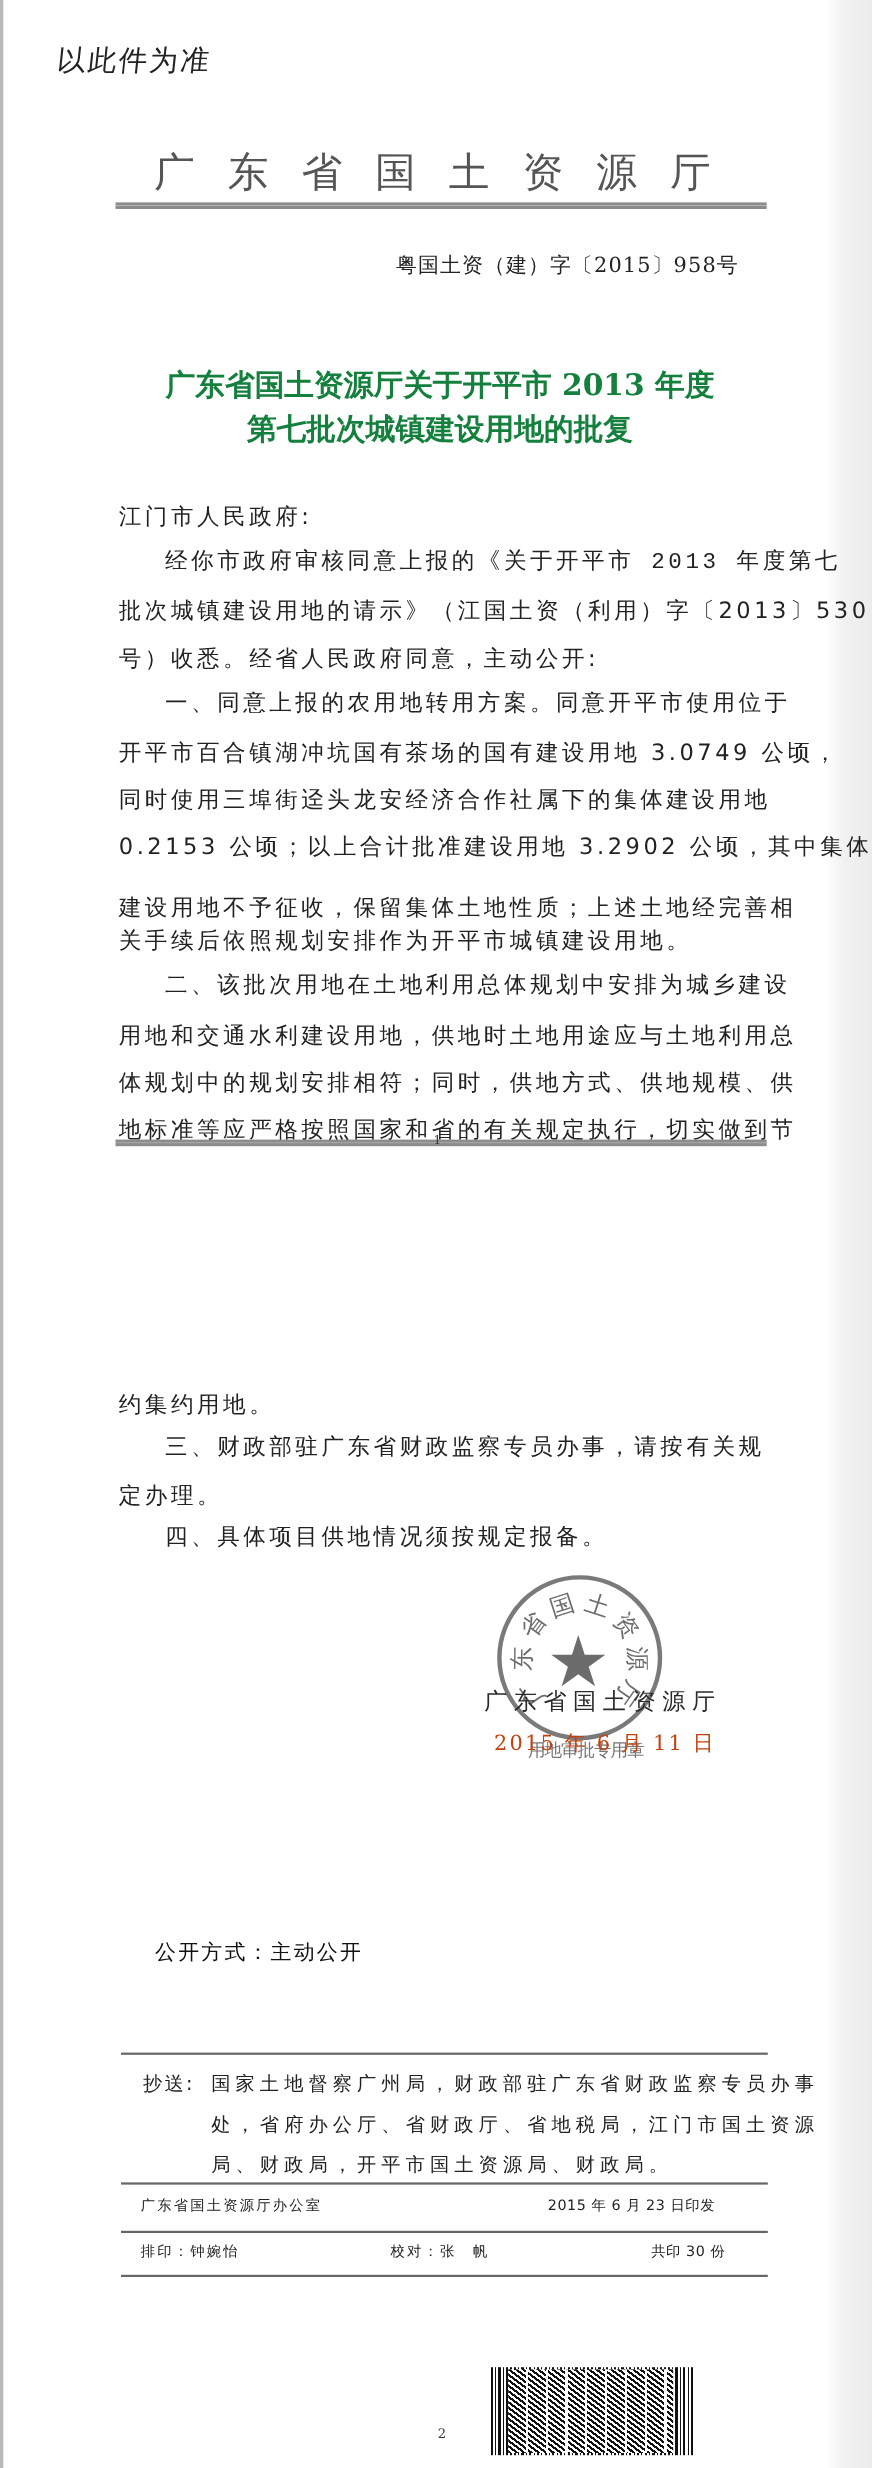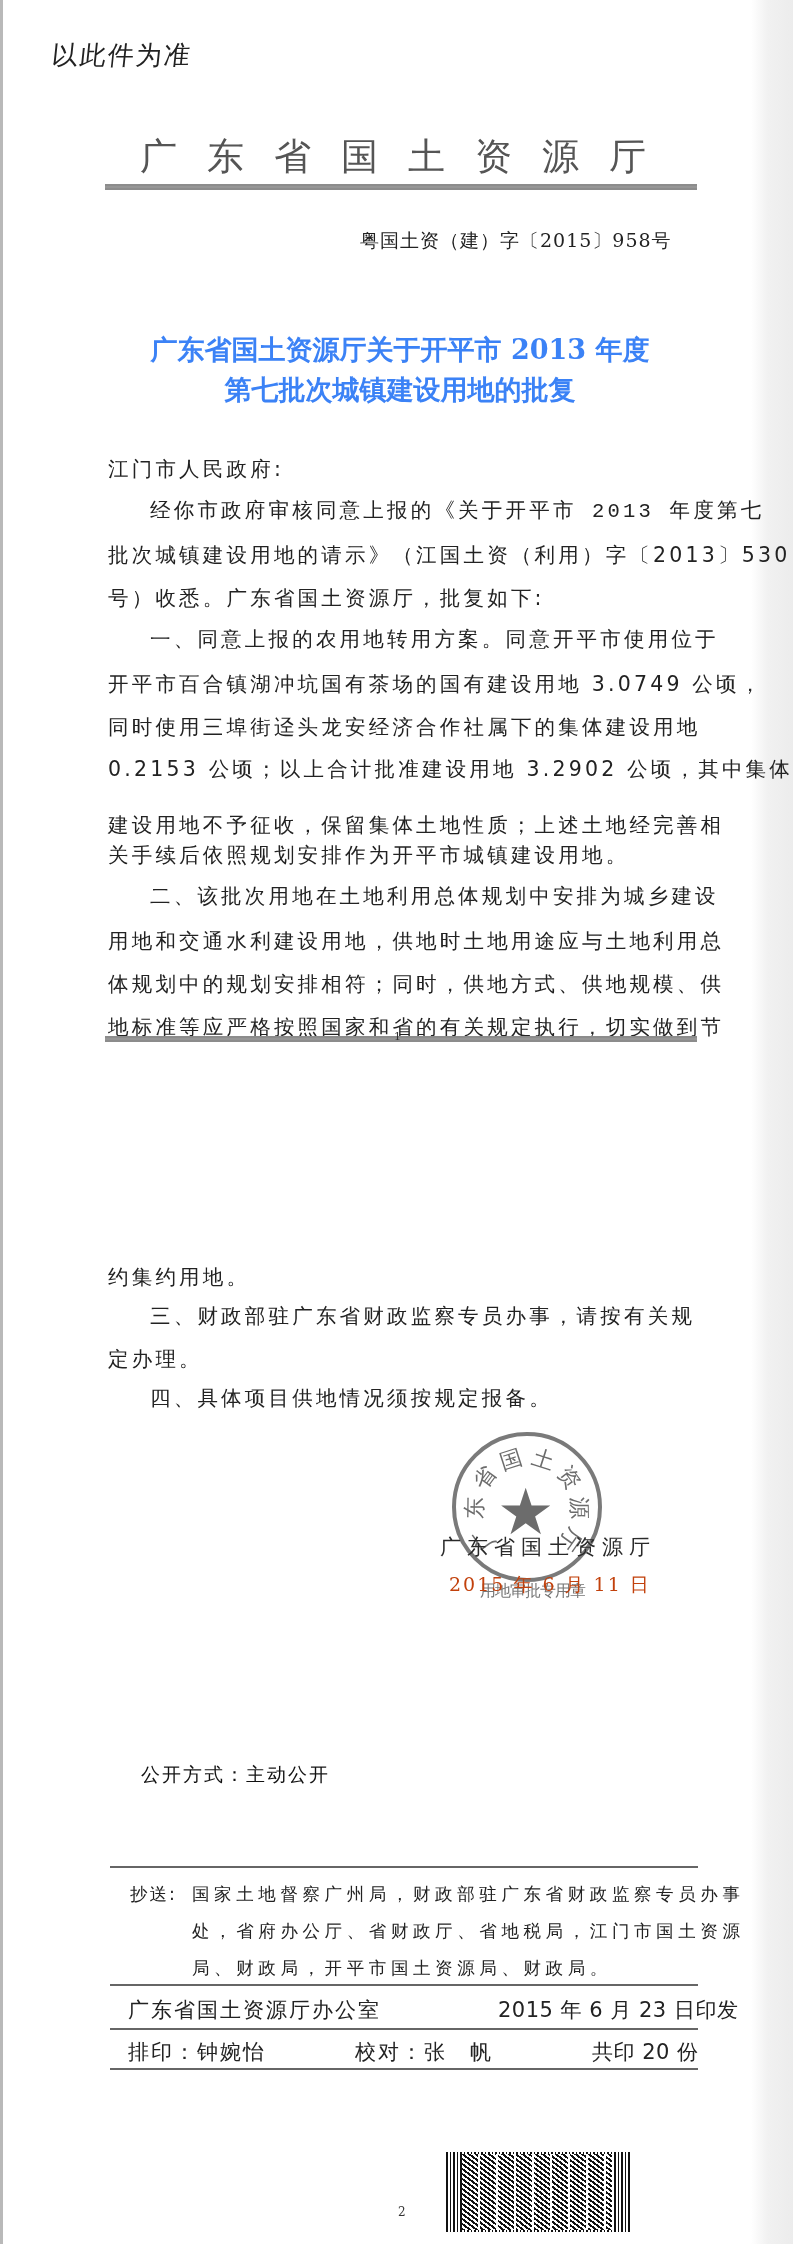--- a/index.html
+++ b/index.html
@@ -22,42 +22,42 @@
     left: 140px; top: 132px; width: 520px; font-size: 37px; color: #555;
     letter-spacing: 30px; font-family: "DejaVu Sans", sans-serif; white-space: nowrap;
   }
   .rule-thick {
     left: 105px; width: 592px; height: 6px;
     background: linear-gradient(#8c8c8c, #8c8c8c 40%, #c8c8c8 50%, #8c8c8c 60%, #8c8c8c);
   }
   .doc-number { left: 360px; top: 228px; font-size: 19px; color: #222; white-space: nowrap; letter-spacing: 1px; }
   .doc-title {
     left: 100px; width: 600px; text-align: center; font-size: 27px; font-weight: bold;
-    color: #3b82f6; letter-spacing: 0px; white-space: nowrap;
+    color: #15803d; letter-spacing: 0px; white-space: nowrap;
   }
   .body-line {
     left: 108px; width: 592px; font-size: 20.5px; color: #222; white-space: nowrap;
     letter-spacing: 3.2px; font-family: "DejaVu Sans", sans-serif; line-height: 26px;
   }
   .body-line.indent { left: 150px; width: 550px; font-family: Liberation Mono, monospace; }
   .page-num-small { font-size: 11px; color: #333; }
   .stamp {
     left: 452px; top: 1432px; width: 150px; height: 150px; border-radius: 50%;
     border: 4px solid #7a7a7a; box-sizing: border-box;
   }
   .stamp-star { left: 497px; top: 1480px; font-size: 64px; color: #6c6c6c; line-height: 1; }
   .stamp-arc { font-size: 22px; color: #6c6c6c; font-family: "DejaVu Sans", sans-serif; }
   .stamp-sub { left: 480px; top: 1552px; font-size: 16px; color: #777; letter-spacing: -1px; font-family: "DejaVu Sans", sans-serif; margin-top: 29px; }
   .sign-org { left: 440px; top: 1533px; font-size: 21px; color: #2a2a2a; letter-spacing: 6px; white-space: nowrap; }
   .sign-date { left: 449px; top: 1572px; font-size: 19px; color: #c2410c; letter-spacing: 2px; white-space: nowrap; }
   .disclosure { left: 110px; top: 1762px; font-size: 19px; color: #111; font-family: "DejaVu Sans", sans-serif; letter-spacing: 2px; margin-left: 31px; }
   .thin-rule { left: 110px; width: 588px; height: 2px; background: #666; }
   .cc-label { left: 130px; top: 1882px; font-size: 17.5px; color: #222; font-family: "DejaVu Sans", sans-serif; letter-spacing: 2px; }
   .cc-line { left: 192px; font-size: 17.5px; color: #222; font-family: Liberation Sans, sans-serif; letter-spacing: 4.6px; white-space: nowrap; }
-  .foot-text { font-size: 21px; color: #222; white-space: nowrap; font-family: "DejaVu Sans", sans-serif; letter-spacing: 2px; }
+  .foot-text { font-size: 13px; color: #222; white-space: nowrap; font-family: "DejaVu Sans", sans-serif; letter-spacing: 2px; }
   .page-num { left: 398px; top: 2205px; font-size: 12px; color: #333; }
   .barcode {
     left: 446px; top: 2152px; width: 184px; height: 80px;
     background:
       repeating-linear-gradient(90deg, #111 0 2px, #fff 2px 4px, #111 4px 5px, #fff 5px 7px);
   }
   .barcode-inner {
     position: absolute; left: 16px; top: 2px; width: 150px; height: 76px;
     background:
       repeating-linear-gradient(37deg, #111 0 2px, #fff 2px 4px),
@@ -83,21 +83,21 @@
 <div class="abs doc-number">粤国土资（建）字〔2015〕958号</div>
 
 <div class="abs doc-title" style="top:332px;">广东省国土资源厅关于开平市 2013 年度</div>
 <div class="abs doc-title" style="top:372px;">第七批次城镇建设用地的批复</div>
 
 <div class="abs body-line" style="top:456px;">江门市人民政府:</div>
 
 <div id="page1-lines">
     <div class="abs body-line indent" style="top: 499px;">经你市政府审核同意上报的《关于开平市 2013 年度第七</div>
     <div class="abs body-line" style="top: 541.9px;">批次城镇建设用地的请示》（江国土资（利用）字〔2013〕530</div>
-    <div class="abs body-line" style="top: 584.8px;">号）收悉。广东省国土资源厅，批复如下:</div>
+    <div class="abs body-line" style="top: 584.8px;">号）收悉。经省人民政府同意，主动公开:</div>
     <div class="abs body-line indent" style="top: 627.7px;">一、同意上报的农用地转用方案。同意开平市使用位于</div>
     <div class="abs body-line" style="top: 670.6px;">开平市百合镇湖冲坑国有茶场的国有建设用地 3.0749 公顷，</div>
     <div class="abs body-line" style="top: 713.5px;">同时使用三埠街迳头龙安经济合作社属下的集体建设用地</div>
     <div class="abs body-line" style="top: 756.4px; text-align: right;">0.2153 公顷；以上合计批准建设用地 3.2902 公顷，其中集体</div>
     <div class="abs body-line" style="top: 812px;">建设用地不予征收，保留集体土地性质；上述土地经完善相</div>
     <div class="abs body-line" style="top: 842.2px;">关手续后依照规划安排作为开平市城镇建设用地。</div>
     <div class="abs body-line indent" style="top: 885.1px;">二、该批次用地在土地利用总体规划中安排为城乡建设</div>
     <div class="abs body-line" style="top: 928px;">用地和交通水利建设用地，供地时土地用途应与土地利用总</div>
     <div class="abs body-line" style="top: 970.9px;">体规划中的规划安排相符；同时，供地方式、供地规模、供</div>
     <div class="abs body-line" style="top: 1013.8px;">地标准等应严格按照国家和省的有关规定执行，切实做到节</div>
@@ -138,19 +138,19 @@
 <div class="abs cc-line" style="top:1919px;">处，省府办公厅、省财政厅、省地税局，江门市国土资源</div>
 <div class="abs cc-line" style="top:1956px;">局、财政局，开平市国土资源局、财政局。</div>
 <div class="abs thin-rule" style="top:1984px;"></div>
 
 <div class="abs foot-text" style="left:128px;top:1996px;">广东省国土资源厅办公室</div>
 <div class="abs foot-text" style="left:498px;top:1996px;letter-spacing:0.5px;">2015 年 6 月 23 日印发</div>
 <div class="abs thin-rule" style="top:2028px;"></div>
 
 <div class="abs foot-text" style="left:128px;top:2038px;">排印：钟婉怡</div>
 <div class="abs foot-text" style="left:355px;top:2038px;">校对：张　帆</div>
-<div class="abs foot-text" style="left:592px;top:2038px;letter-spacing:0.5px;">共印 20 份</div>
+<div class="abs foot-text" style="left:592px;top:2038px;letter-spacing:0.5px;">共印 30 份</div>
 <div class="abs thin-rule" style="top:2068px;"></div>
 
 <div class="abs page-num">2</div>
 <div class="abs barcode">
     <div class="barcode-inner"></div>
   </div>
 
 </body></html>

